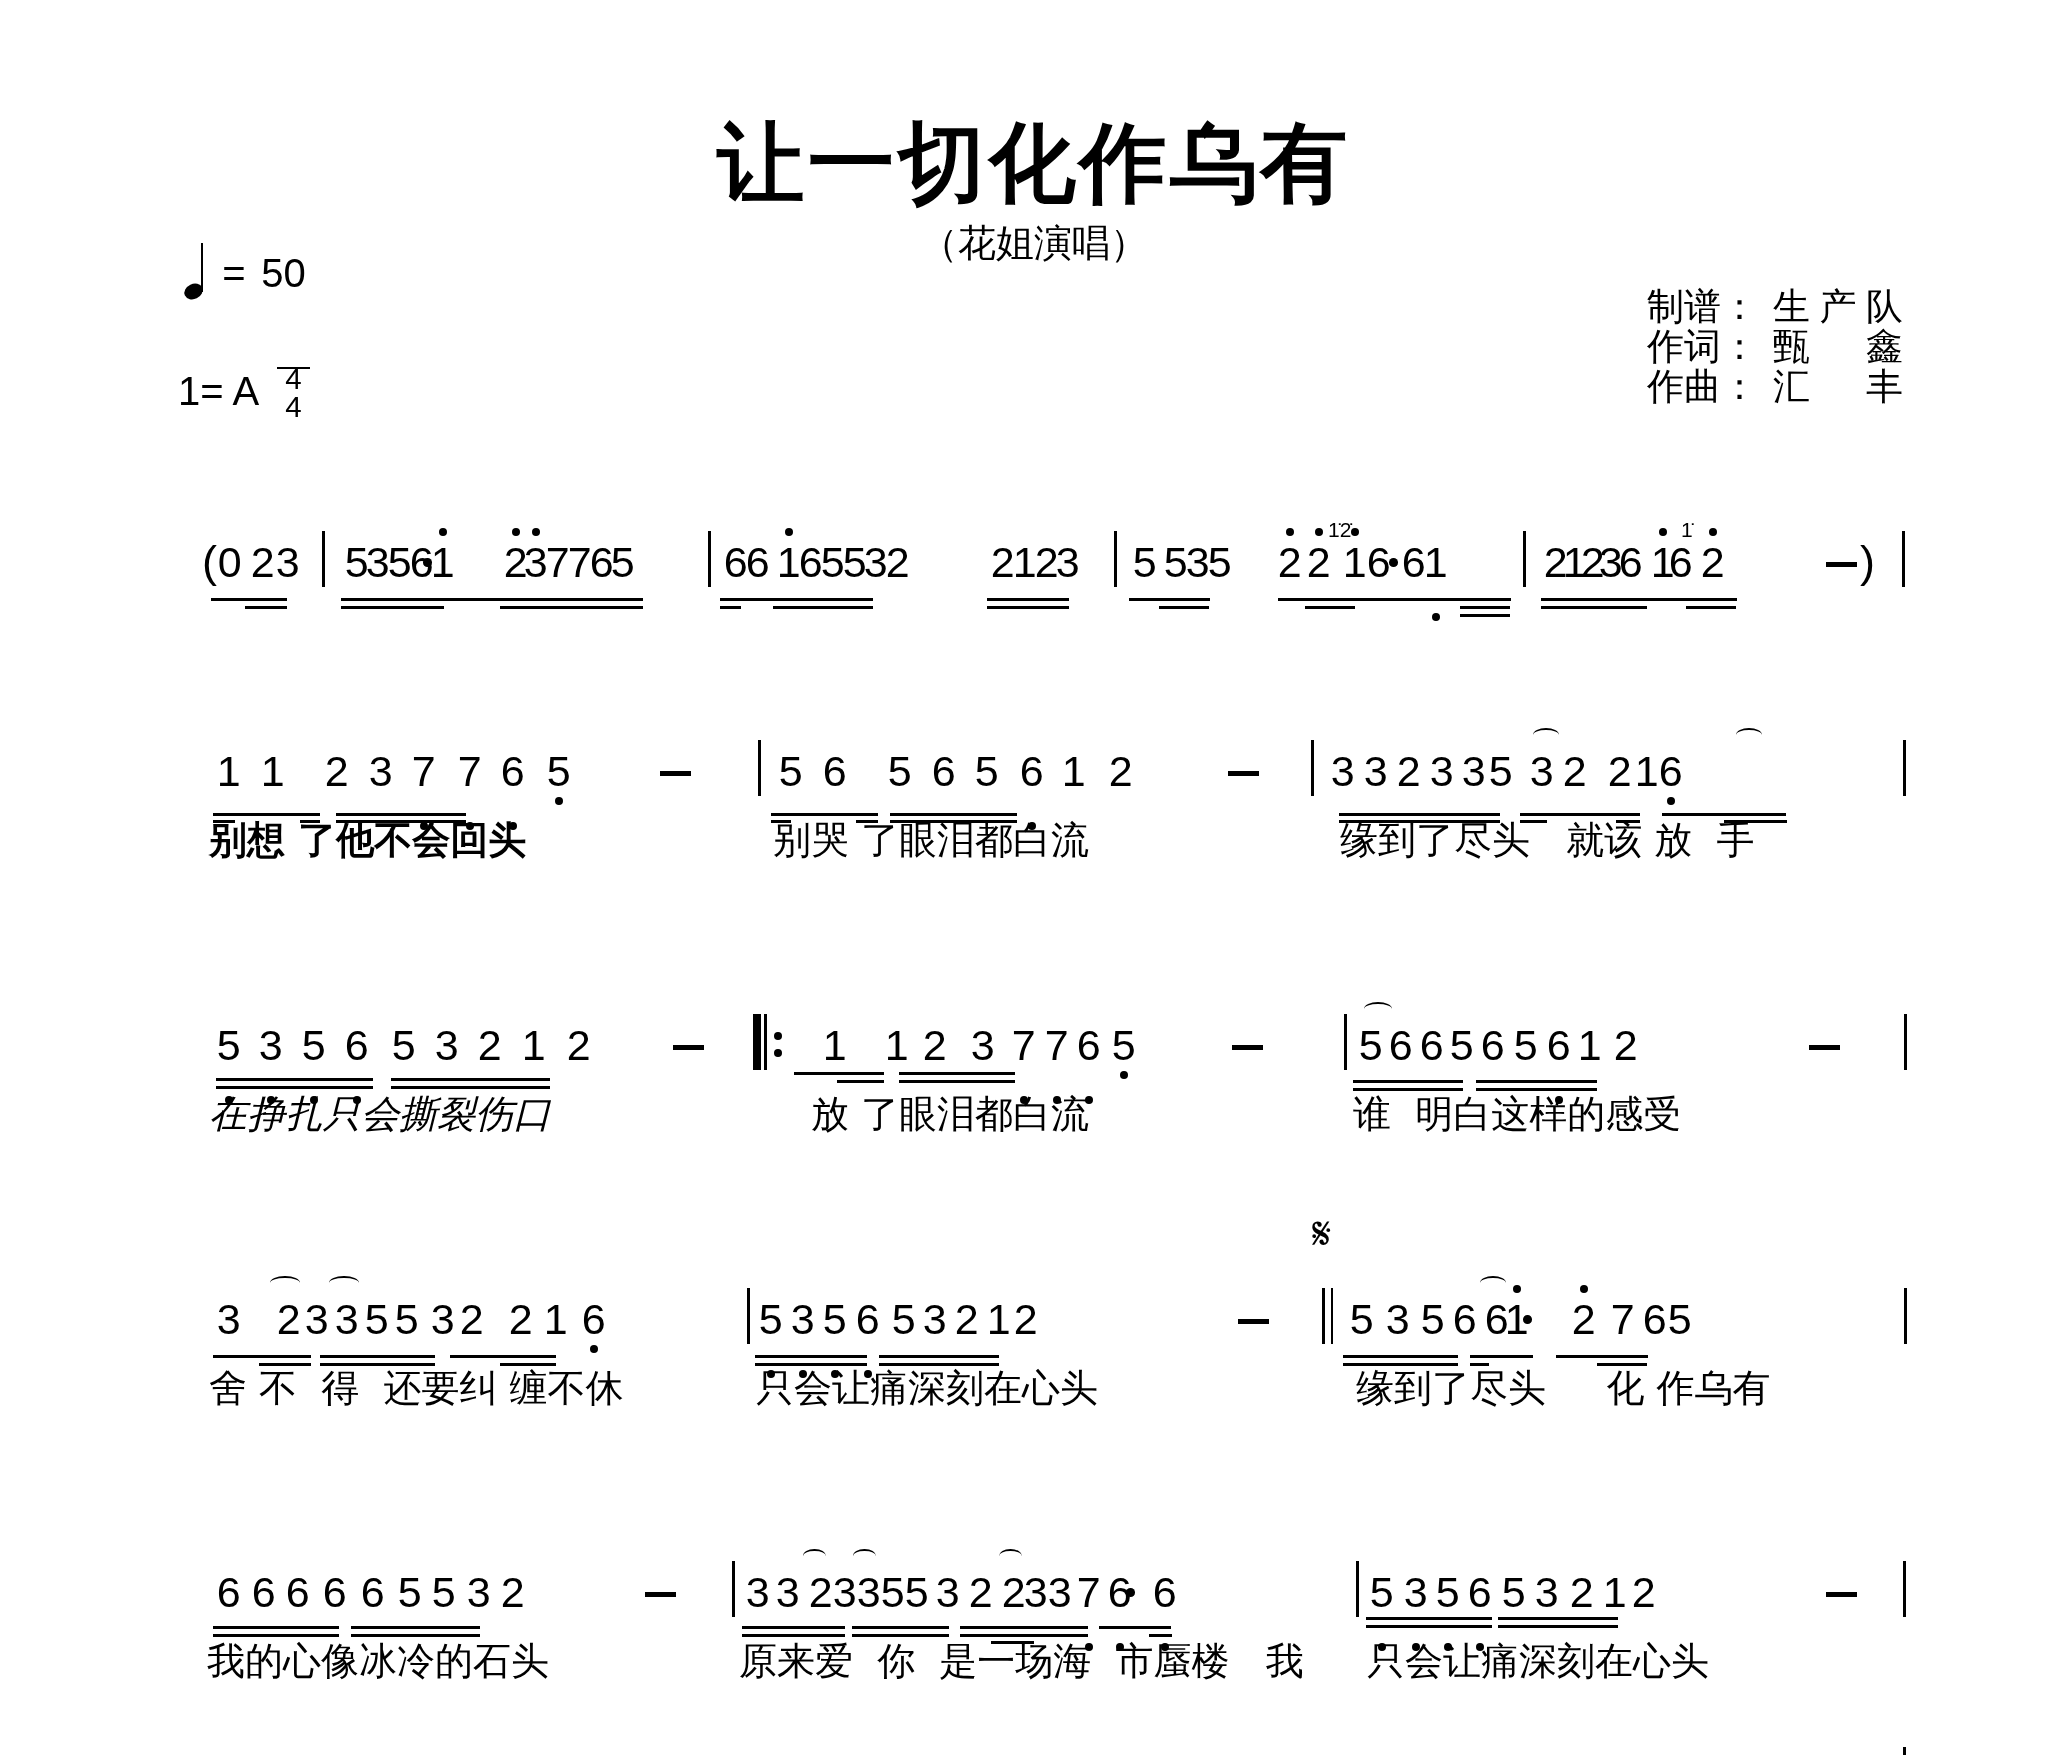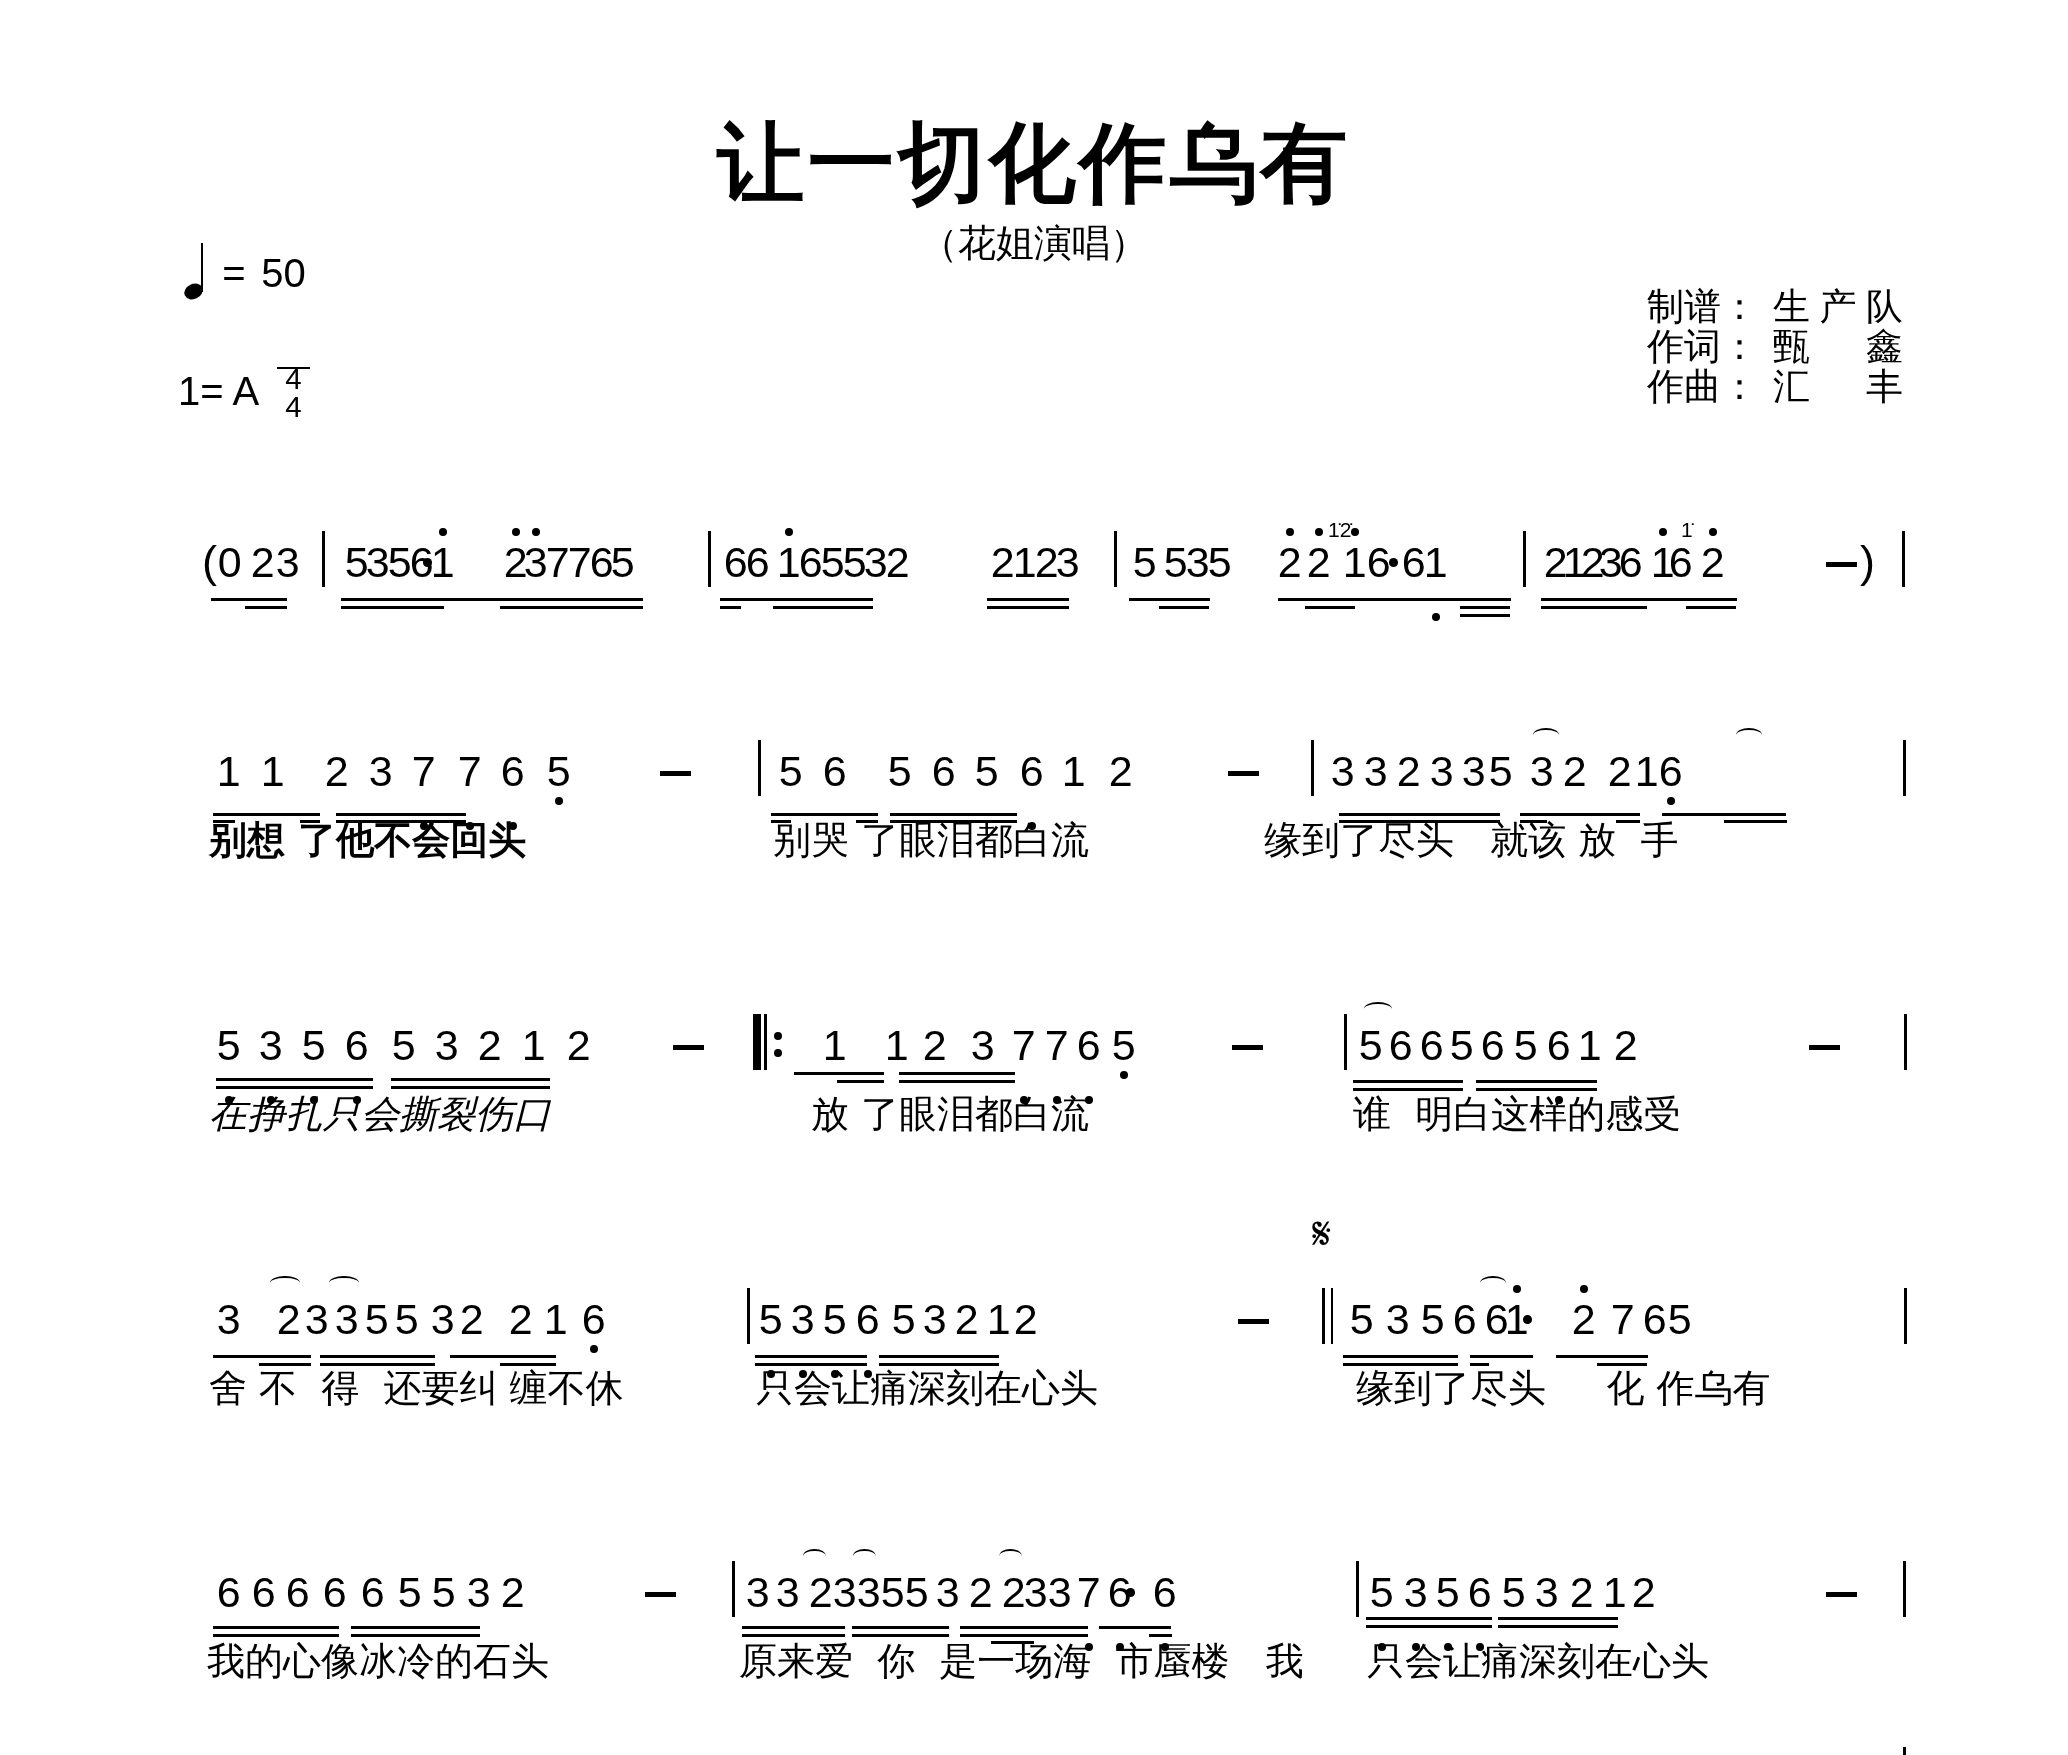--- a/index.html
+++ b/index.html
@@ -214,21 +214,21 @@
       <div class="ul" style="left: 1724px; width: 63px; top: 90px;"></div>
       <div class="bar" style="left: 758px; top: 10.4px; height: 56px;"></div>
       <div class="bar" style="left: 1311px; top: 10.4px; height: 56px;"></div>
       <div class="bar" style="left: 1903px; top: 10.4px; height: 56px;"></div>
       <div class="dash" style="left: 660px; top: 41px;"></div>
       <div class="dash" style="left: 1228px; top: 41px;"></div>
       <div class="slur" style="left: 1533px; width: 26px; top: -1.7px;"></div>
       <div class="slur" style="left: 1736px; width: 26px; top: -1.7px;"></div>
       <div class="lyric" style="left: 209px; top: 89px; font-weight: bold;">别想 了他不会回头</div>
       <div class="lyric" style="left: 773px; top: 89px;">别哭 了眼泪都白流</div>
-      <div class="lyric" style="left: 1264px; top: 89px;">缘到了尽头   就该 放  手</div>
+      <div class="lyric" style="left: 1340px; top: 89px;">缘到了尽头   就该 放  手</div>
     </div>
     <div class="row-line" style="top: 1004px; height: 113px;">
       <div class="n" style="left: 214px; top: 17.4px;"><span>5</span><div class="dot-lo" style="top: 75px;"></div></div>
       <div class="n" style="left: 256px; top: 17.4px;"><span>3</span><div class="dot-lo" style="top: 75px;"></div></div>
       <div class="n" style="left: 299px; top: 17.4px;"><span>5</span><div class="dot-lo" style="top: 75px;"></div></div>
       <div class="n" style="left: 342px; top: 17.4px;"><span>6</span><div class="dot-lo" style="top: 75px;"></div></div>
       <div class="n" style="left: 389px; top: 17.4px;"><span>5</span></div>
       <div class="n" style="left: 432px; top: 17.4px;"><span>3</span></div>
       <div class="n" style="left: 475px; top: 17.4px;"><span>2</span></div>
       <div class="n" style="left: 519px; top: 17.4px;"><span>1</span></div>

